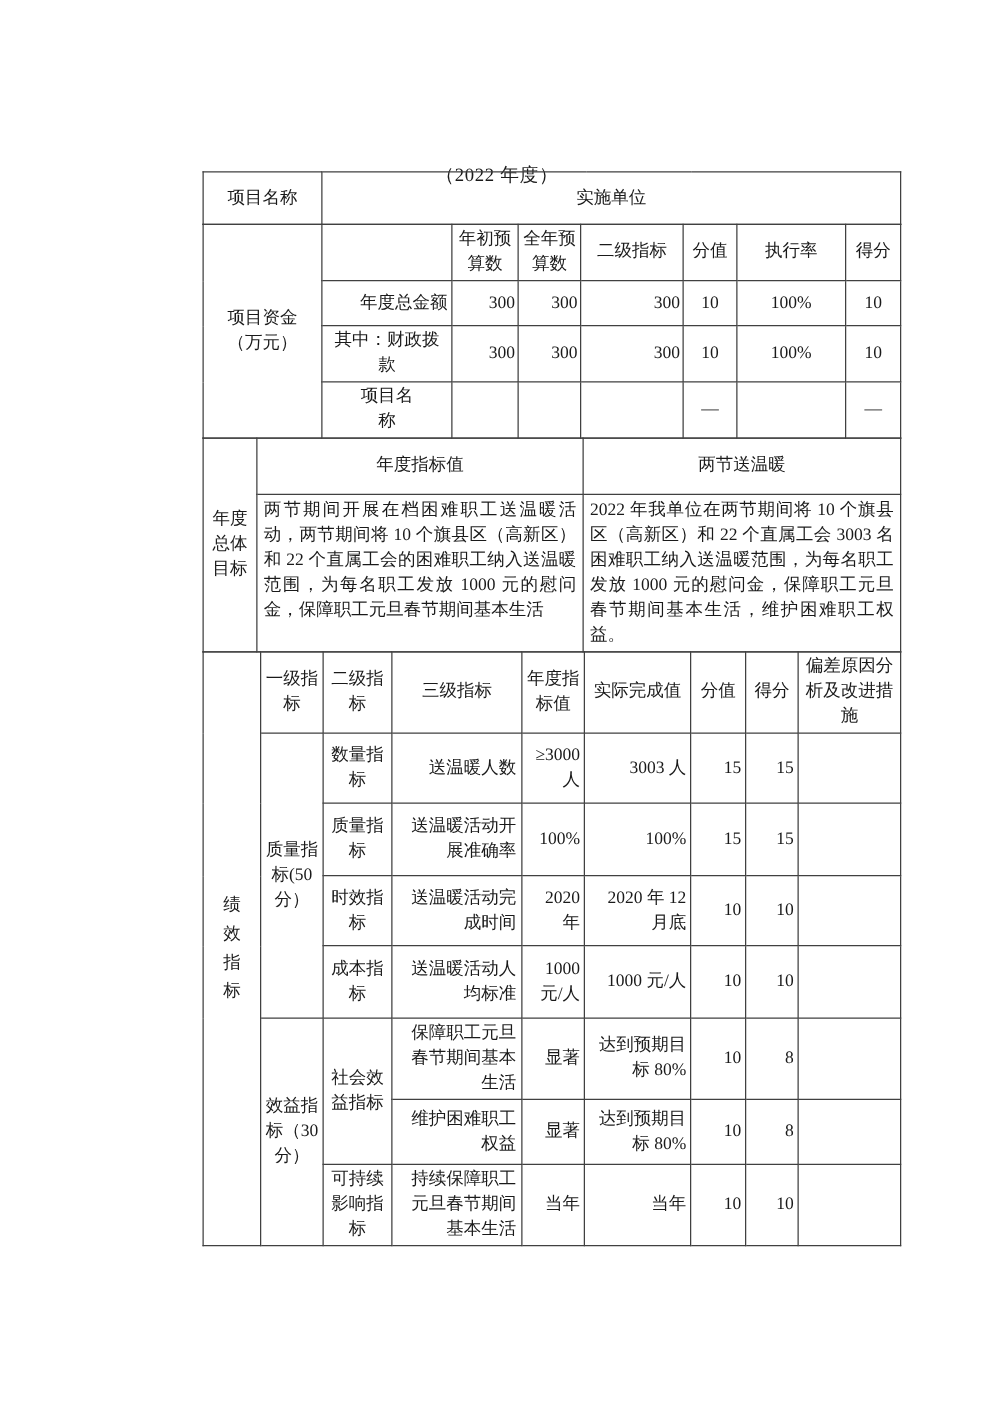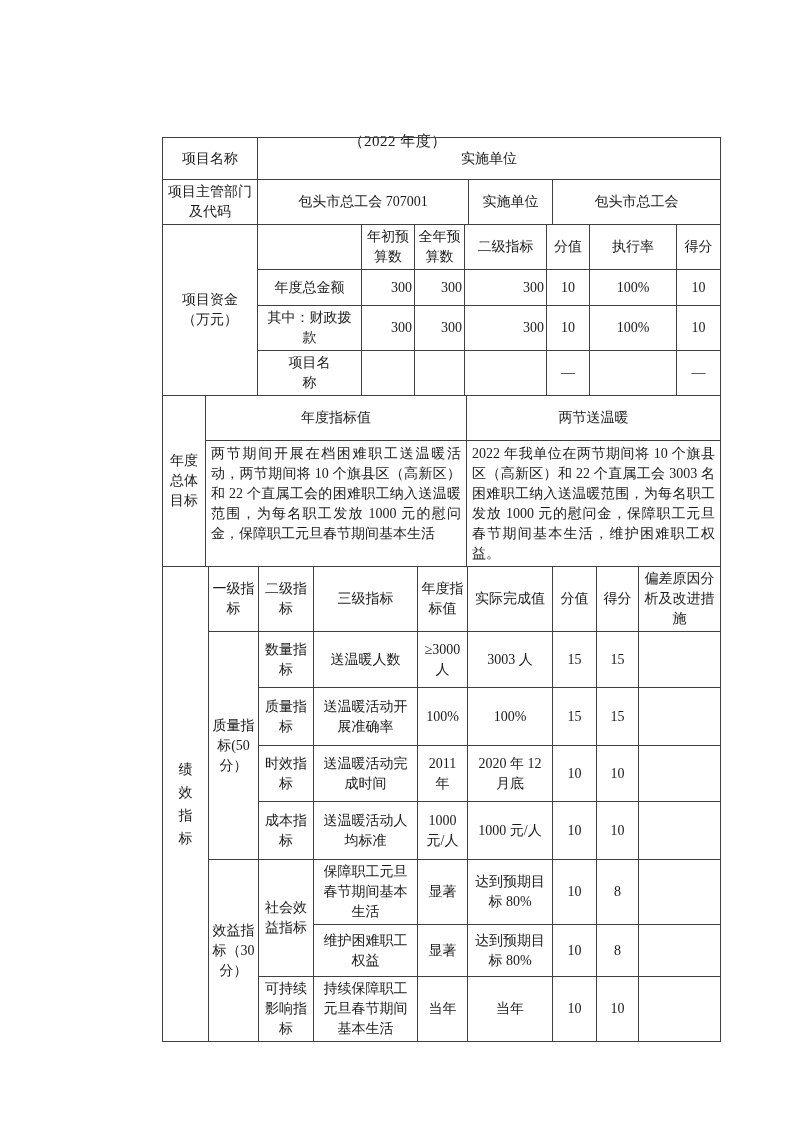--- a/index.html
+++ b/index.html
@@ -14,21 +14,21 @@
   }
   .doc-tables { position:absolute; top:137px; left:162px; width:558px; }
   table.tbl { border-collapse:collapse; table-layout:fixed; width:558px; }
   table.tbl + table.tbl { margin-top:-1px; }
   td {
     border:1px solid #404040; padding:2px 3px;
     vertical-align:middle; line-height:20px; overflow:hidden;
     word-break:break-word;
   }
   .c { text-align:center; }
-  .l { text-align:center; }
+  .l { text-align:right; }
   .r { text-align:right; padding-right:2px; }
   .para { vertical-align:top; text-align:justify; padding:3px 5px 2px 5px; }
   .lv3 { padding:2px 4px; }
   .wrap56 { display:inline-block; width:58px;text-align:center; }
   .wrap86 { display:inline-block; width:86px; }
   .wrap44 { display:inline-block; width:44px; }
   .vtext {
     display:inline-block; width:1em; word-break:break-all;
     line-height:23px; text-align:center;
   }
@@ -46,26 +46,20 @@
       <colgroup>
           <col style="width:95px">
           <col style="width:211px">
           <col style="width:84px">
           <col style="width:168px">
         </colgroup>
       <tbody>
           <tr style="height:42px">
         <td class="c">项目名称</td>
         <td class="c" colspan="3">实施单位</td>
-      </tr>
-      <tr style="height:41px">
-        <td class="c">项目主管部门及代码</td>
-        <td class="c">包头市总工会 707001</td>
-        <td class="c">实施单位</td>
-        <td class="c">包头市总工会</td>
       </tr>
     </tbody>
       </table>
 
     <table class="tbl">
       <colgroup>
           <col style="width:95px">
           <col style="width:104px">
           <col style="width:53px">
           <col style="width:50px">
@@ -173,21 +167,21 @@
         <td class="l lv3">送温暖活动开展准确率</td>
         <td class="l">100%</td>
         <td class="l">100%</td>
         <td class="l">15</td>
         <td class="l">15</td>
         <td class="l"></td>
       </tr>
       <tr style="height:56px">
         <td class="c">时效指标</td>
         <td class="l lv3">送温暖活动完成时间</td>
-        <td class="l">2011 年</td>
+        <td class="l">2020 年</td>
         <td class="l">2020 年 12 月底</td>
         <td class="l">10</td>
         <td class="l">10</td>
         <td class="l"></td>
       </tr>
       <tr style="height:58px">
         <td class="c">成本指标</td>
         <td class="l lv3">送温暖活动人均标准</td>
         <td class="l">1000 元/人</td>
         <td class="l">1000 元/人</td>

